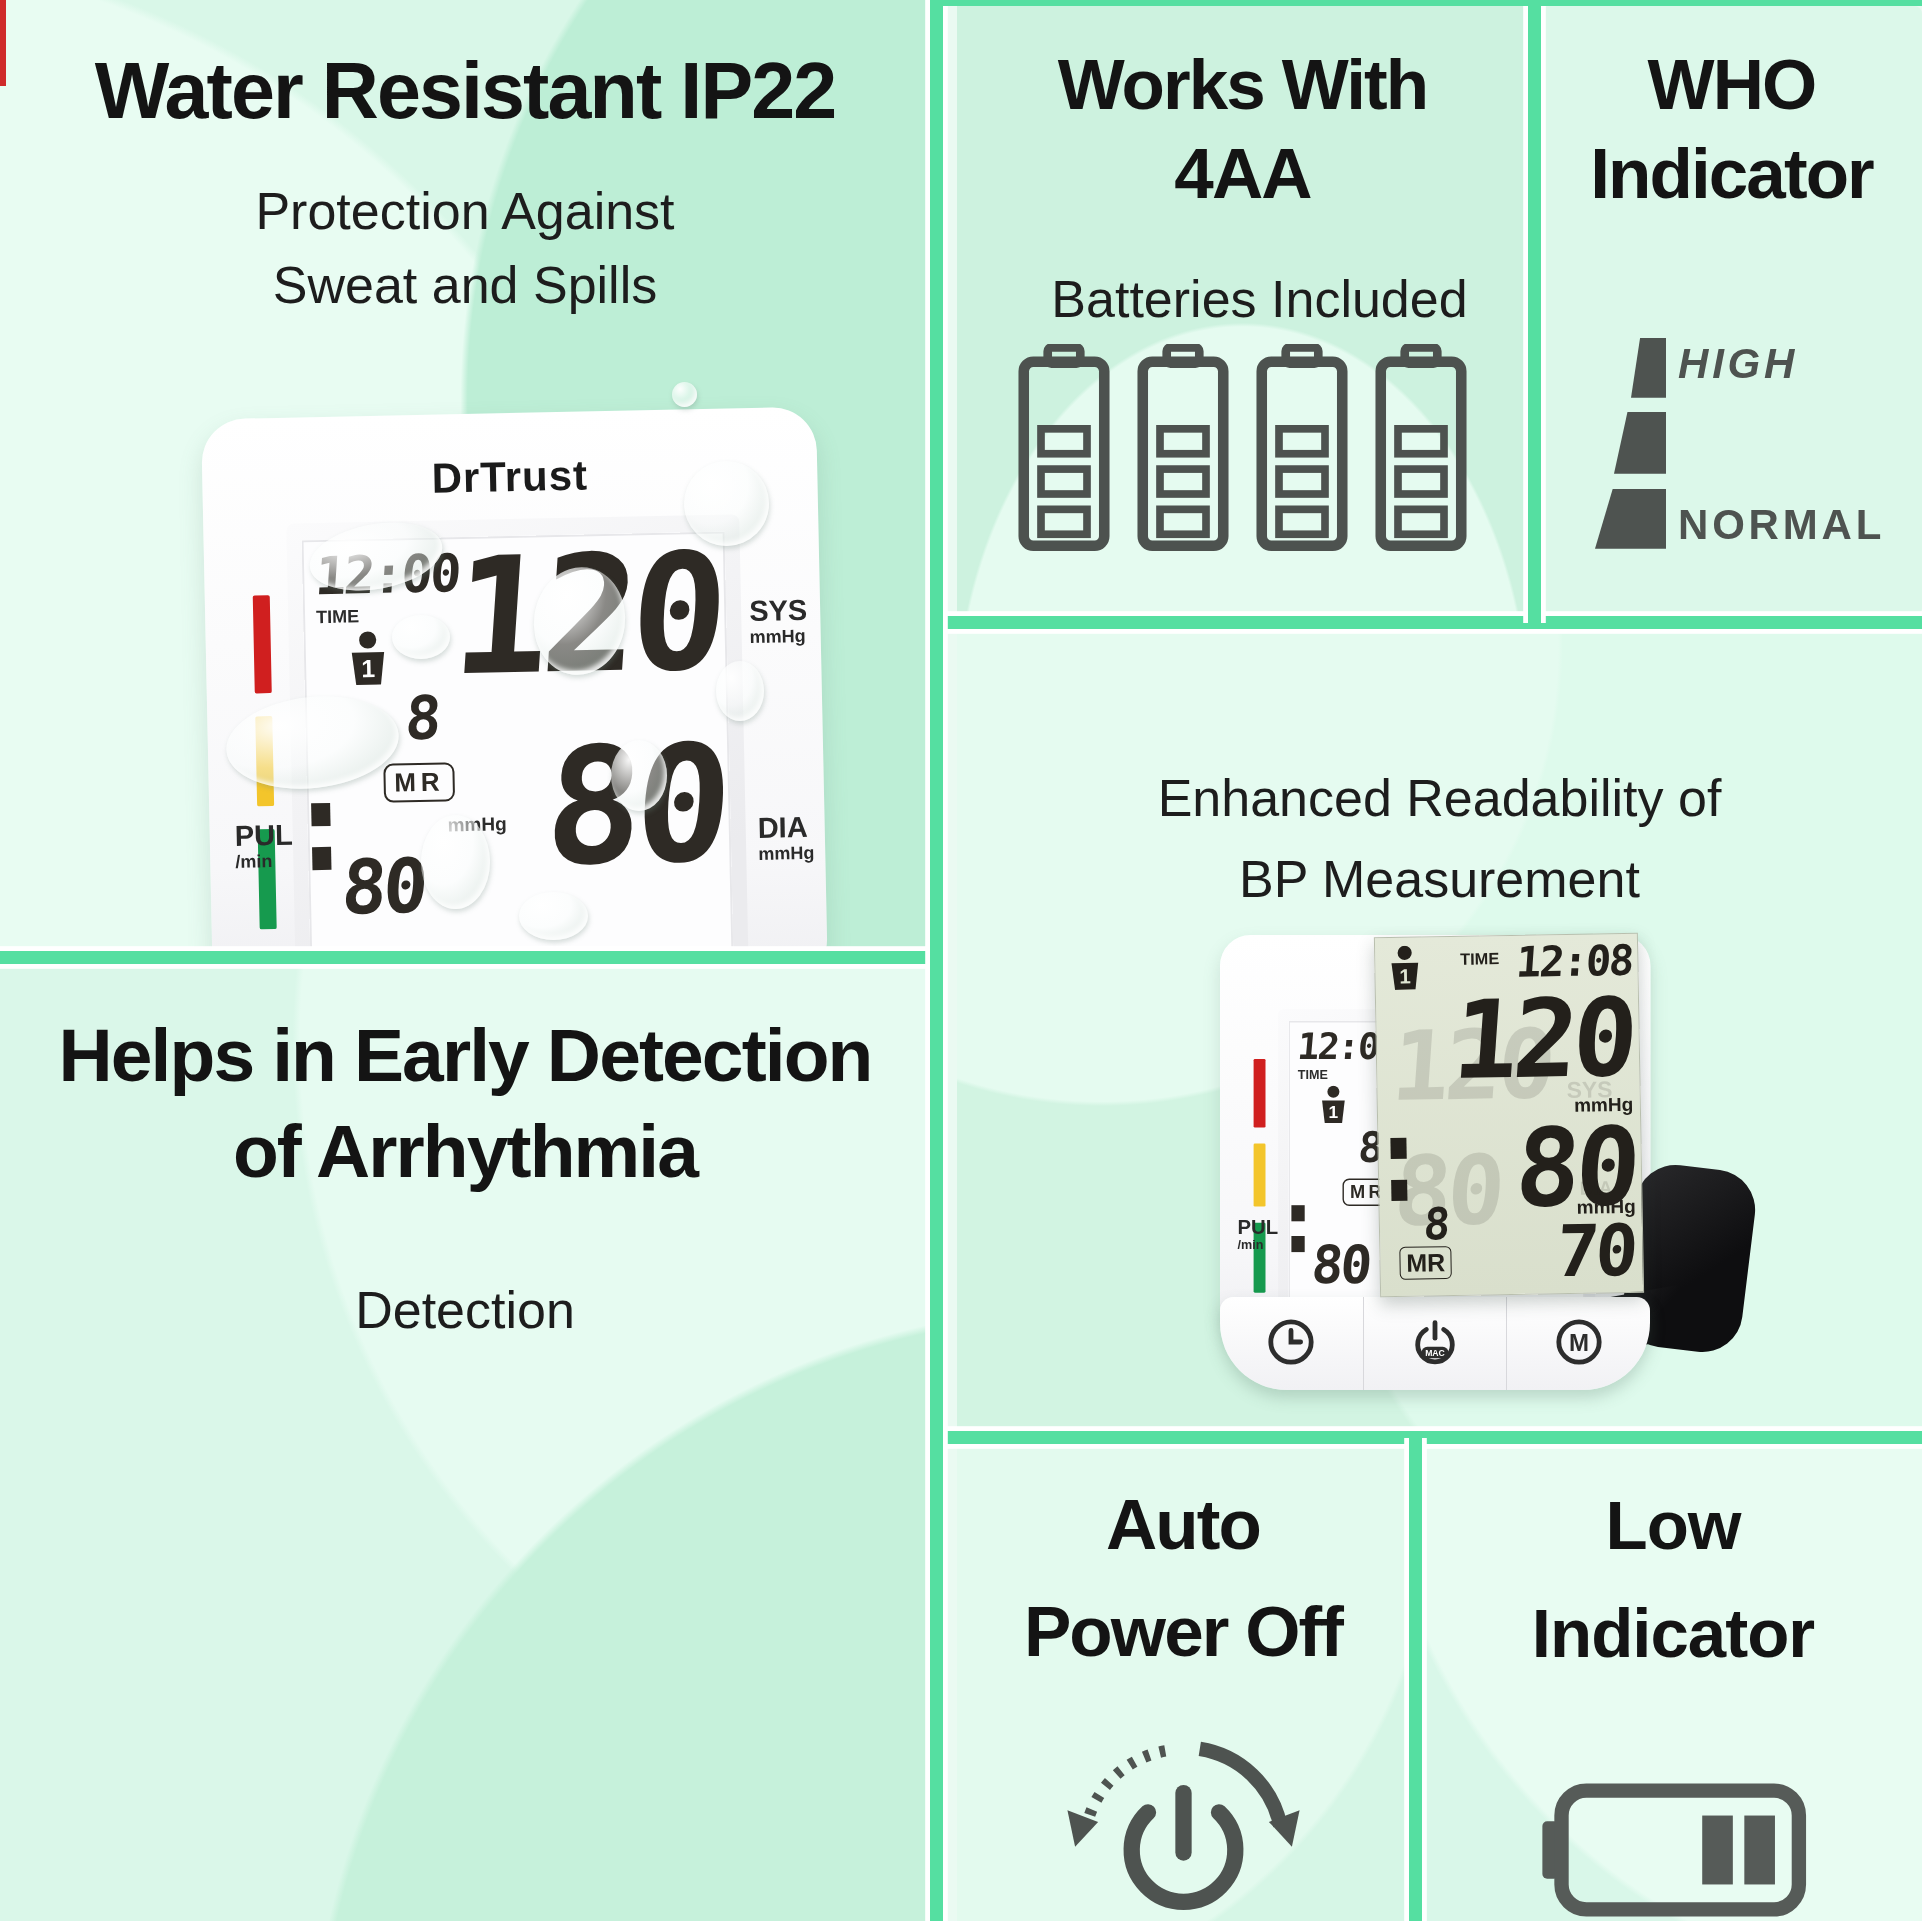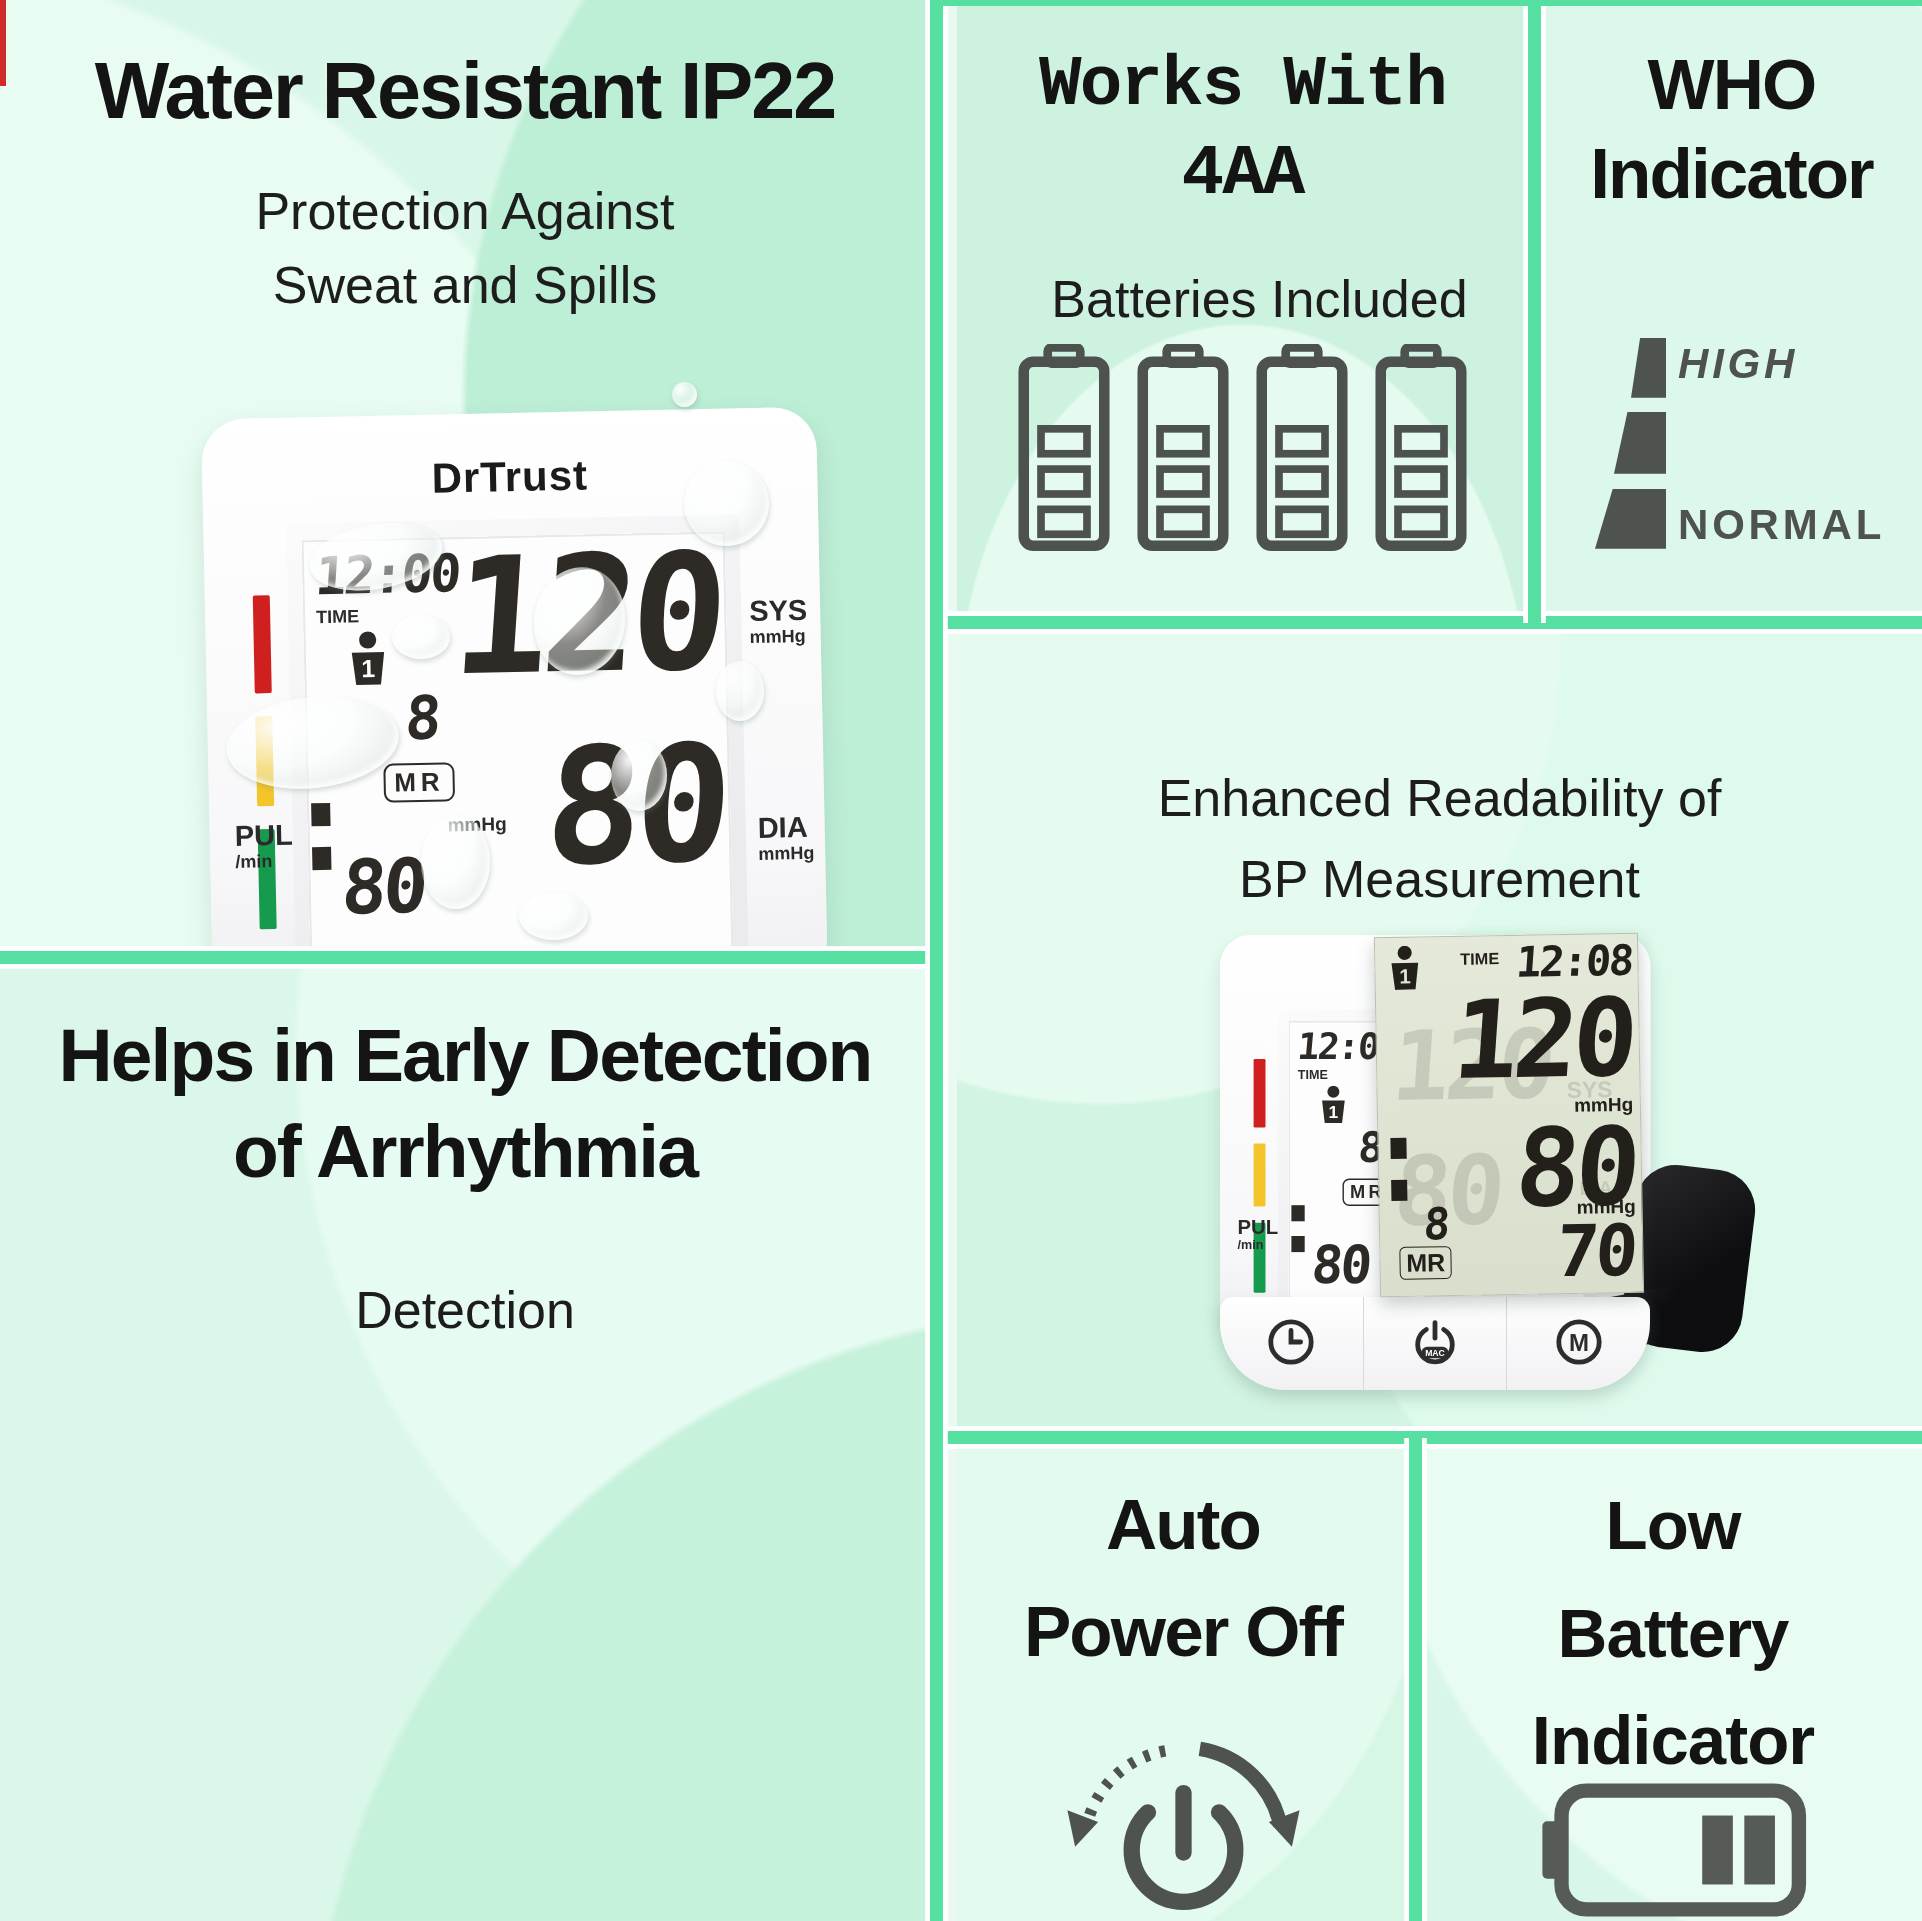--- a/index.html
+++ b/index.html
@@ -47,21 +47,21 @@
 
   
   .title{position:absolute;left:0;width:100%;text-align:center;font-weight:700;
          color:#141414;line-height:1.28;letter-spacing:-1.9px;}
   .sub{position:absolute;left:0;width:100%;text-align:center;font-weight:400;
        color:#1d1d1d;font-size:52px;line-height:1.42;letter-spacing:0;}
   #p1 .title{top:40px;font-size:79px;}
   #p1 .sub{top:175px;}
   #p2 .title{top:42px;font-size:75px;}
   #p2 .sub{top:288px;line-height:2.2;}
-  #p3 .title{top:35px;font-size:71px;line-height:1.25;font-family:Liberation Mono, monospace;}
+  #p3 .title{top:35px;font-size:71px;line-height:1.25;}
   #p3 .sub{top:257px;margin-left:17px;}
   #p4 .title{top:35px;font-size:71px;line-height:1.25;}
   #p5 .title{top:25px;font-size:77px;}
   #p5 .sub{top:129px;line-height:1.55;}
   #p6 .title{top:27px;font-size:71px;line-height:1.5;}
   #p7 .title{top:27px;font-size:69px;line-height:1.56;letter-spacing:-1px;}
 
   
   .who-graphic{position:absolute;left:29px;top:332px;width:336px;height:221px;}
   .who-step{position:absolute;background:#4e5350;}
@@ -379,21 +379,20 @@
         <polygon points="14,96 46,108 22,134" fill="#4e5350"></polygon>
         <path d="M152 32 A102 102 0 0 1 236 112" fill="none" stroke="#4e5350" stroke-width="15"></path>
         <polygon points="256,96 224,108 248,134" fill="#4e5350"></polygon>
       </svg>
     </div>
   </section>
 
   <section id="p7">
     <div class="title">
       <div>Low</div>
-      <div>Battery</div>
       <div>Indicator</div>
     </div>
     <div class="big-icon">
       <svg width="269" height="134" viewBox="0 0 280 140">
         <rect x="3" y="40" width="17" height="60" rx="5" fill="#565b58"></rect>
         <rect x="23" y="8" width="248" height="124" rx="26" fill="none" stroke="#565b58" stroke-width="15"></rect>
         <rect x="170" y="34" width="32" height="72" fill="#565b58"></rect>
         <rect x="214" y="34" width="32" height="72" fill="#565b58"></rect>
       </svg>
     </div>

